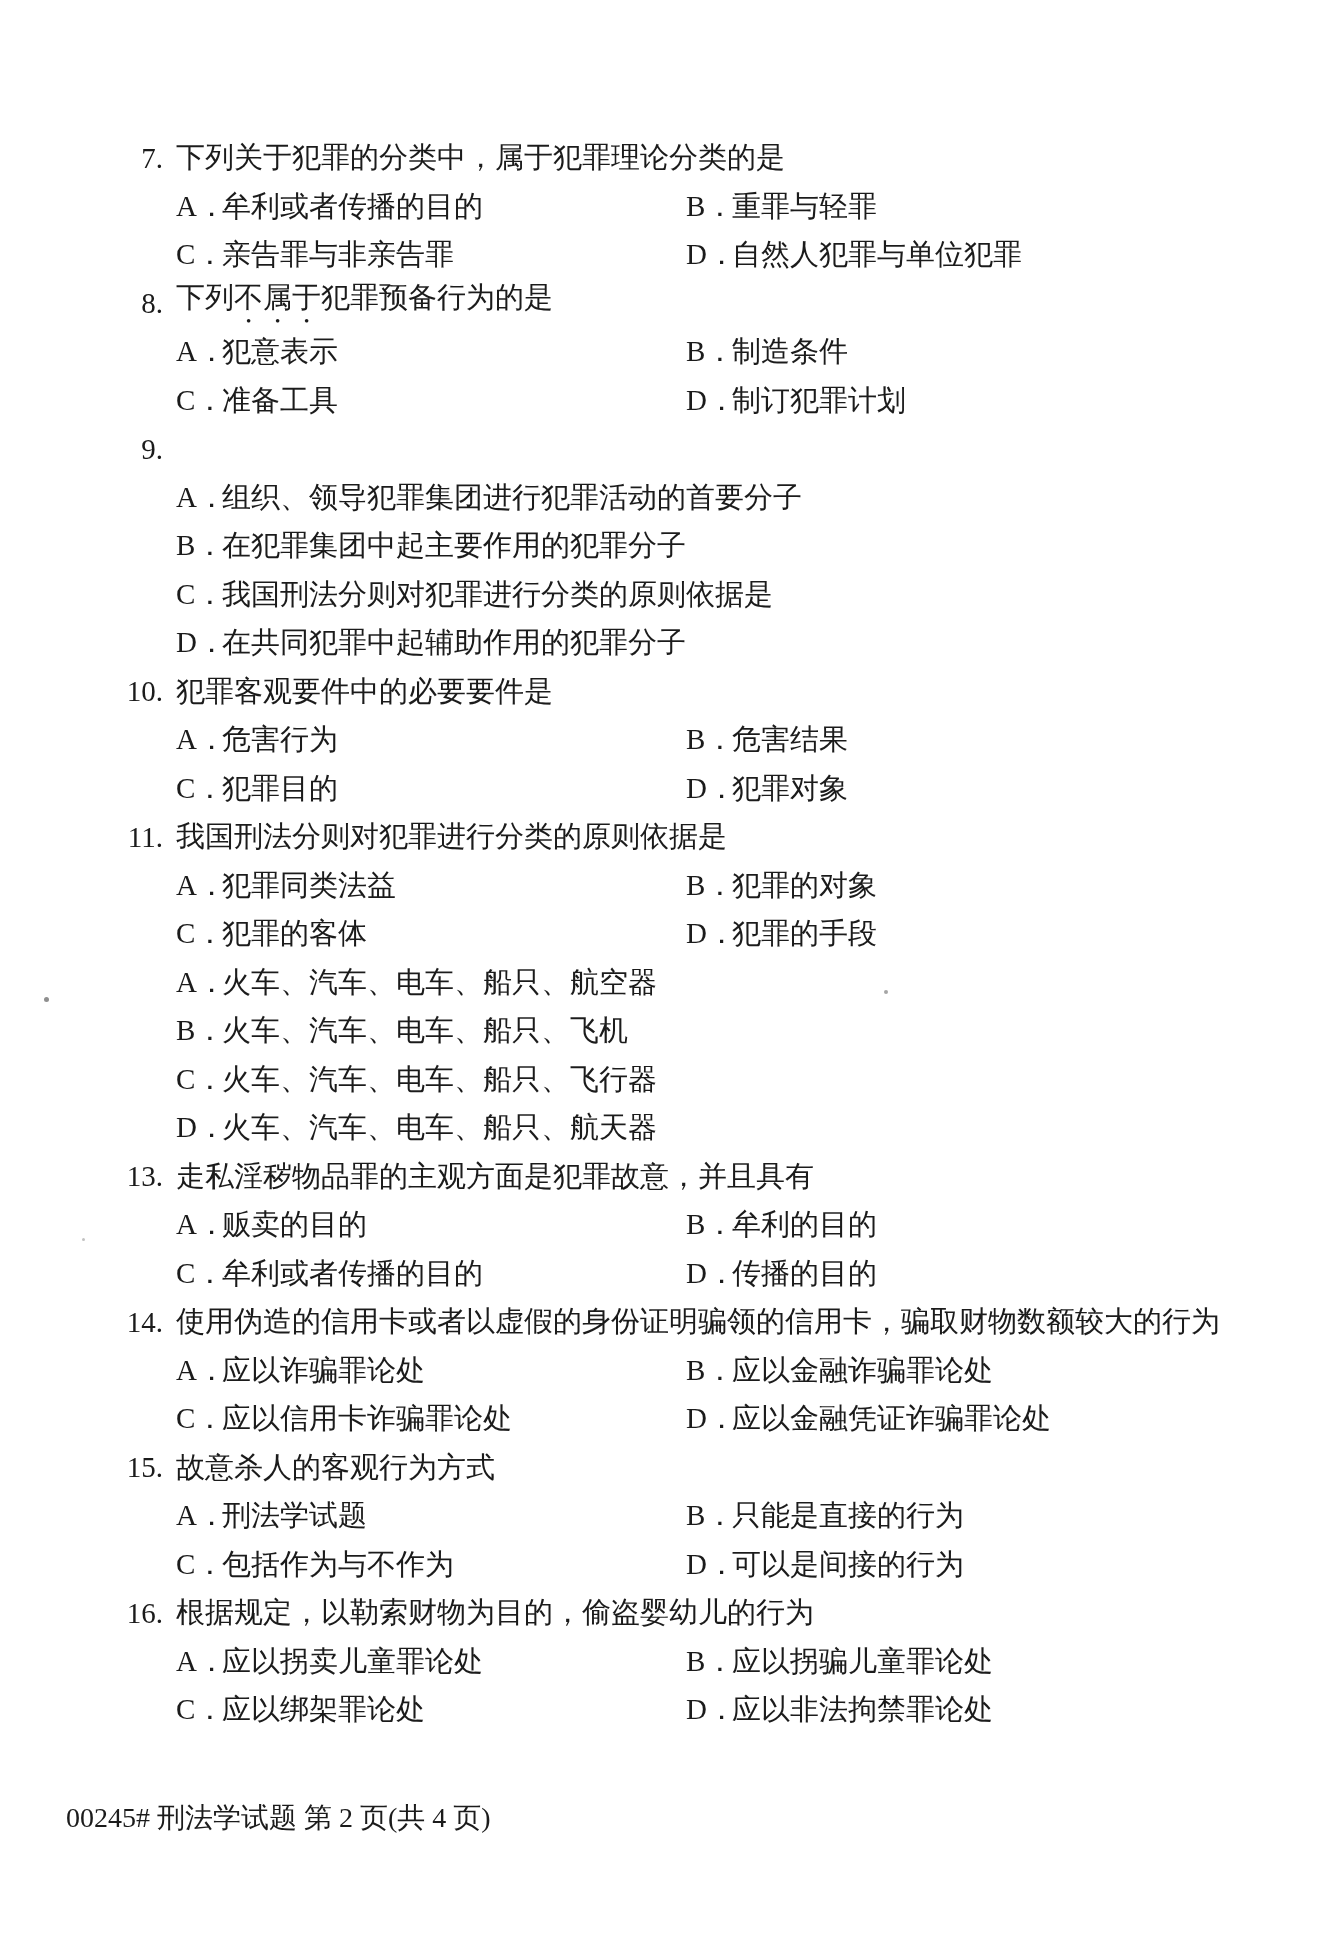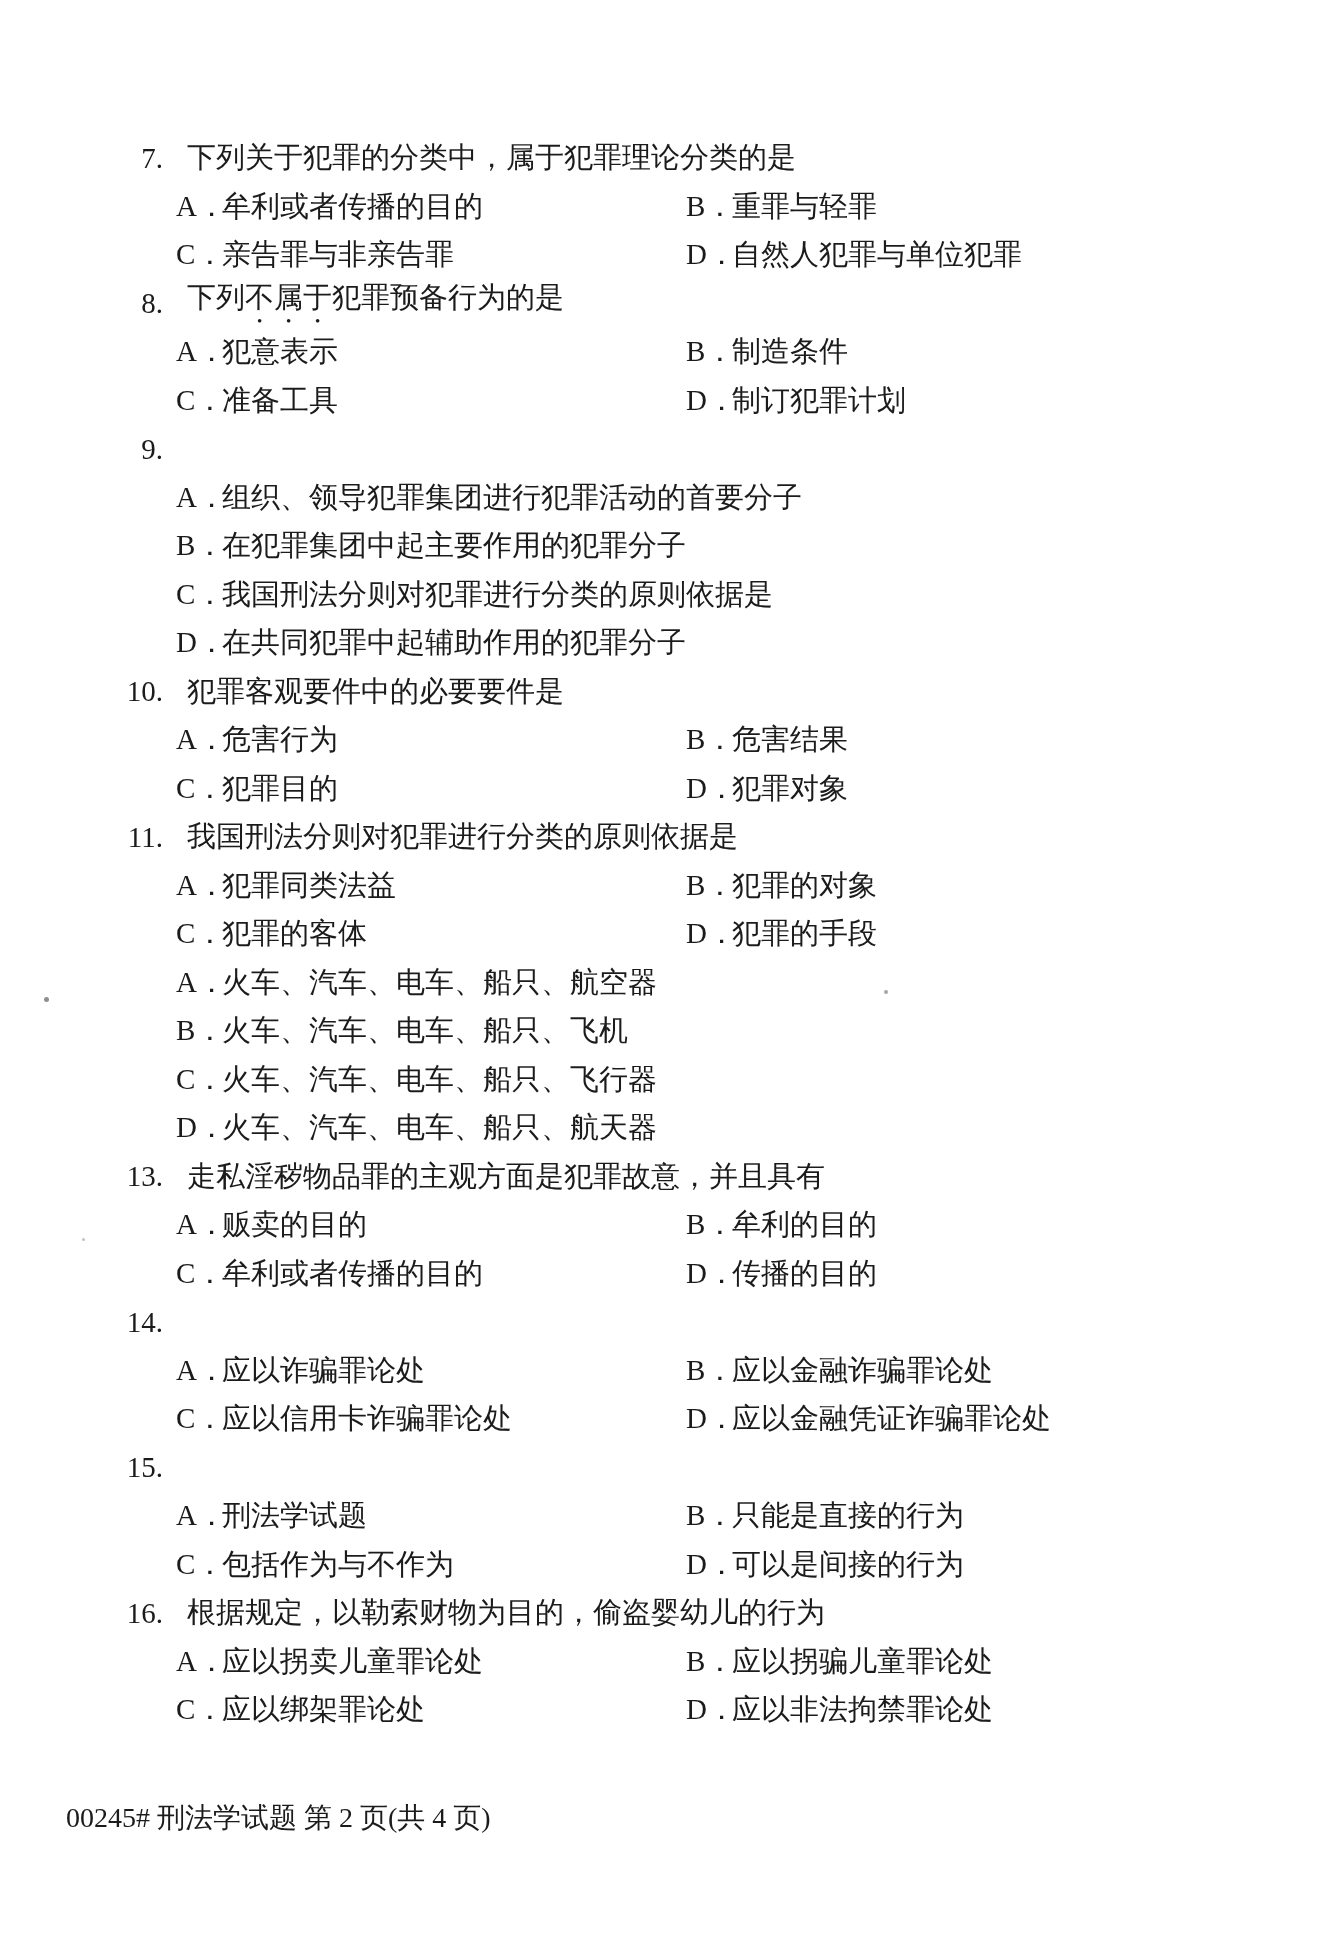--- a/index.html
+++ b/index.html
@@ -8,21 +8,21 @@
     width:1318px;height:1945px;
     background:var(--paper,#ffffff);
     color:var(--ink,#1b1b1b);
     font-family:"Liberation Serif","DejaVu Serif",serif;
     font-size:29px;
     overflow:hidden;
   }
   #questions{position:absolute;top:134px;left:0;right:0;}
   .row{display:flex;align-items:center;height:48.5px;white-space:nowrap;}
   .q-num{flex:none;width:163px;text-align:right;}
-  .q-stem{margin-left:24px;}
+  .q-stem{margin-left:13px;}
   .o-row{padding-left:176px;}
   .opt-cell{display:inline-flex;align-items:center;}
   .two-col .opt-cell:first-child{width:510px;flex:none;}
   .opt-letter{flex:none;width:46px;}
   .emph{
     -webkit-text-emphasis:filled dot var(--ink,#1b1b1b);
     text-emphasis:filled dot var(--ink,#1b1b1b);
     -webkit-text-emphasis-position:under left;
     text-emphasis-position:under left;
   }
@@ -207,20 +207,21 @@
           <span class="opt-letter">C．</span>
           <span class="opt-text">牟利或者传播的目的</span>
         </span>
         <span class="opt-cell">
           <span class="opt-letter">D．</span>
           <span class="opt-text">传播的目的</span>
         </span>
       </div>
       <div class="row q-row">
         <span class="q-num">14.</span>
+        <span class="q-stem"><span>使用伪造的信用卡或者以虚假的身份证明骗领的信用卡，骗取财物数额较大的行为</span></span>
       </div>
       <div class="row o-row two-col">
         <span class="opt-cell">
           <span class="opt-letter">A．</span>
           <span class="opt-text">应以诈骗罪论处</span>
         </span>
         <span class="opt-cell">
           <span class="opt-letter">B．</span>
           <span class="opt-text">应以金融诈骗罪论处</span>
         </span>
@@ -230,20 +231,21 @@
           <span class="opt-letter">C．</span>
           <span class="opt-text">应以信用卡诈骗罪论处</span>
         </span>
         <span class="opt-cell">
           <span class="opt-letter">D．</span>
           <span class="opt-text">应以金融凭证诈骗罪论处</span>
         </span>
       </div>
       <div class="row q-row">
         <span class="q-num">15.</span>
+        <span class="q-stem"><span>故意杀人的客观行为方式</span></span>
       </div>
       <div class="row o-row two-col">
         <span class="opt-cell">
           <span class="opt-letter">A．</span>
           <span class="opt-text">刑法学试题</span>
         </span>
         <span class="opt-cell">
           <span class="opt-letter">B．</span>
           <span class="opt-text">只能是直接的行为</span>
         </span>

